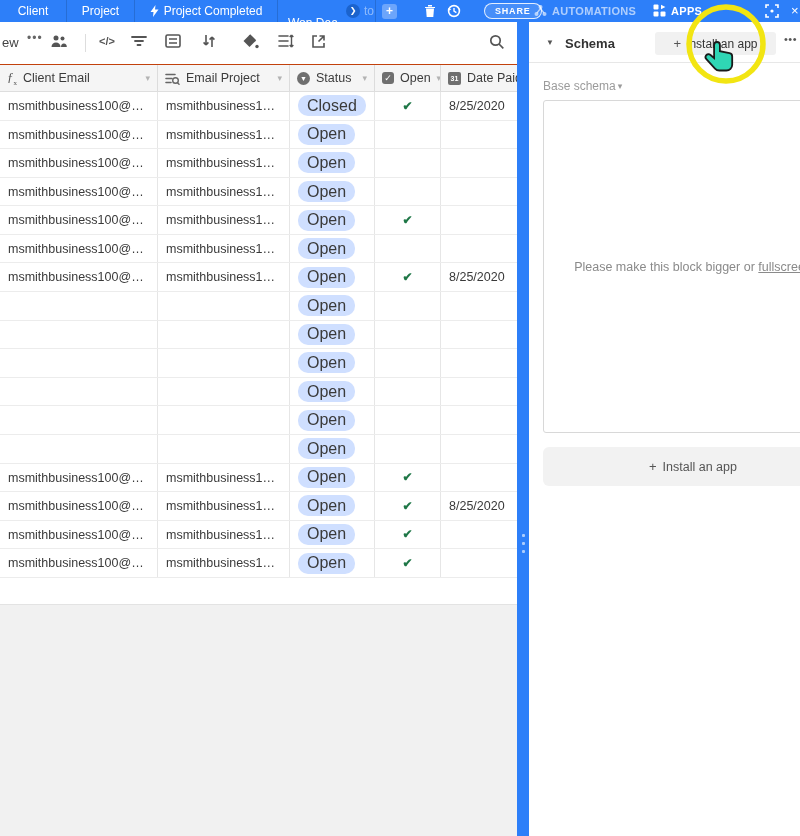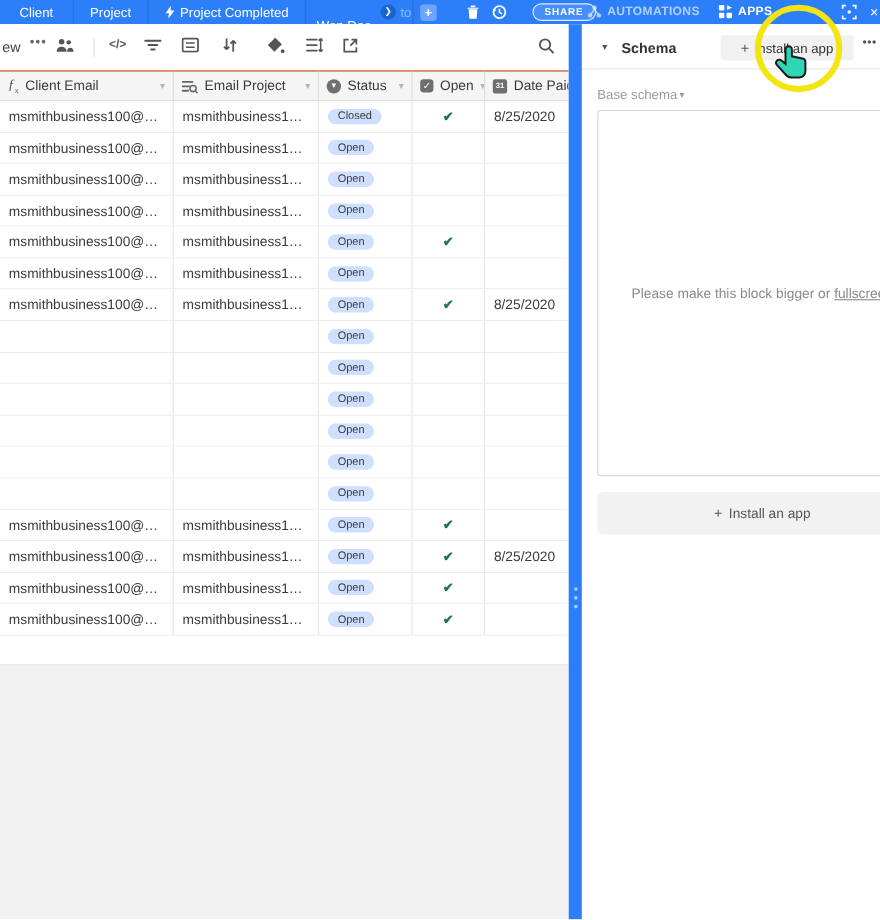--- a/index.html
+++ b/index.html
@@ -59,21 +59,21 @@
   .cal-ico { width:13px; height:13px; border-radius:2px; background:#6f6f6f; color:#fff;
              font-size:7px; line-height:13px; text-align:center; font-weight:bold; flex:none; }
 
   .tbody { position:absolute; left:0; top:70px; width:517px; }
   .trow { display:flex; height:28.59px; border-bottom:1px solid #ececec; background:#fff; }
   .cell { display:flex; align-items:center; padding:0 8px; border-right:1px solid #e6e6e6;
           font-size:12.5px; color:#3a3a3a; white-space:nowrap; overflow:hidden; }
   .cell.c0, .cell.c1 { text-overflow:ellipsis; display:block; line-height:28.59px; }
   .cell.c3 { justify-content:center; }
   .badge { background:var(--badge,#cfdfff); border-radius:10px; padding:1.5px 9px;
-           font-size:10px; color:#3a3a3a; }
+           font-size:16px; color:#3a3a3a; }
   .check { color:var(--check,#1f7747); font-size:12px; font-weight:bold; }
 
   .below-white { position:absolute; left:0; top:556px; width:517px; height:26px; background:#fff; }
   .below-gray { position:absolute; left:0; top:582px; width:517px; height:232px; background:#f1f1f1;
                 border-top:1px solid #e3e3e3; }
 
   
   .splitter { position:absolute; left:517px; top:22px; width:12px; height:814px;
               background:var(--accent,#2d7ff9); display:flex; flex-direction:column;
               align-items:center; justify-content:flex-start; }

